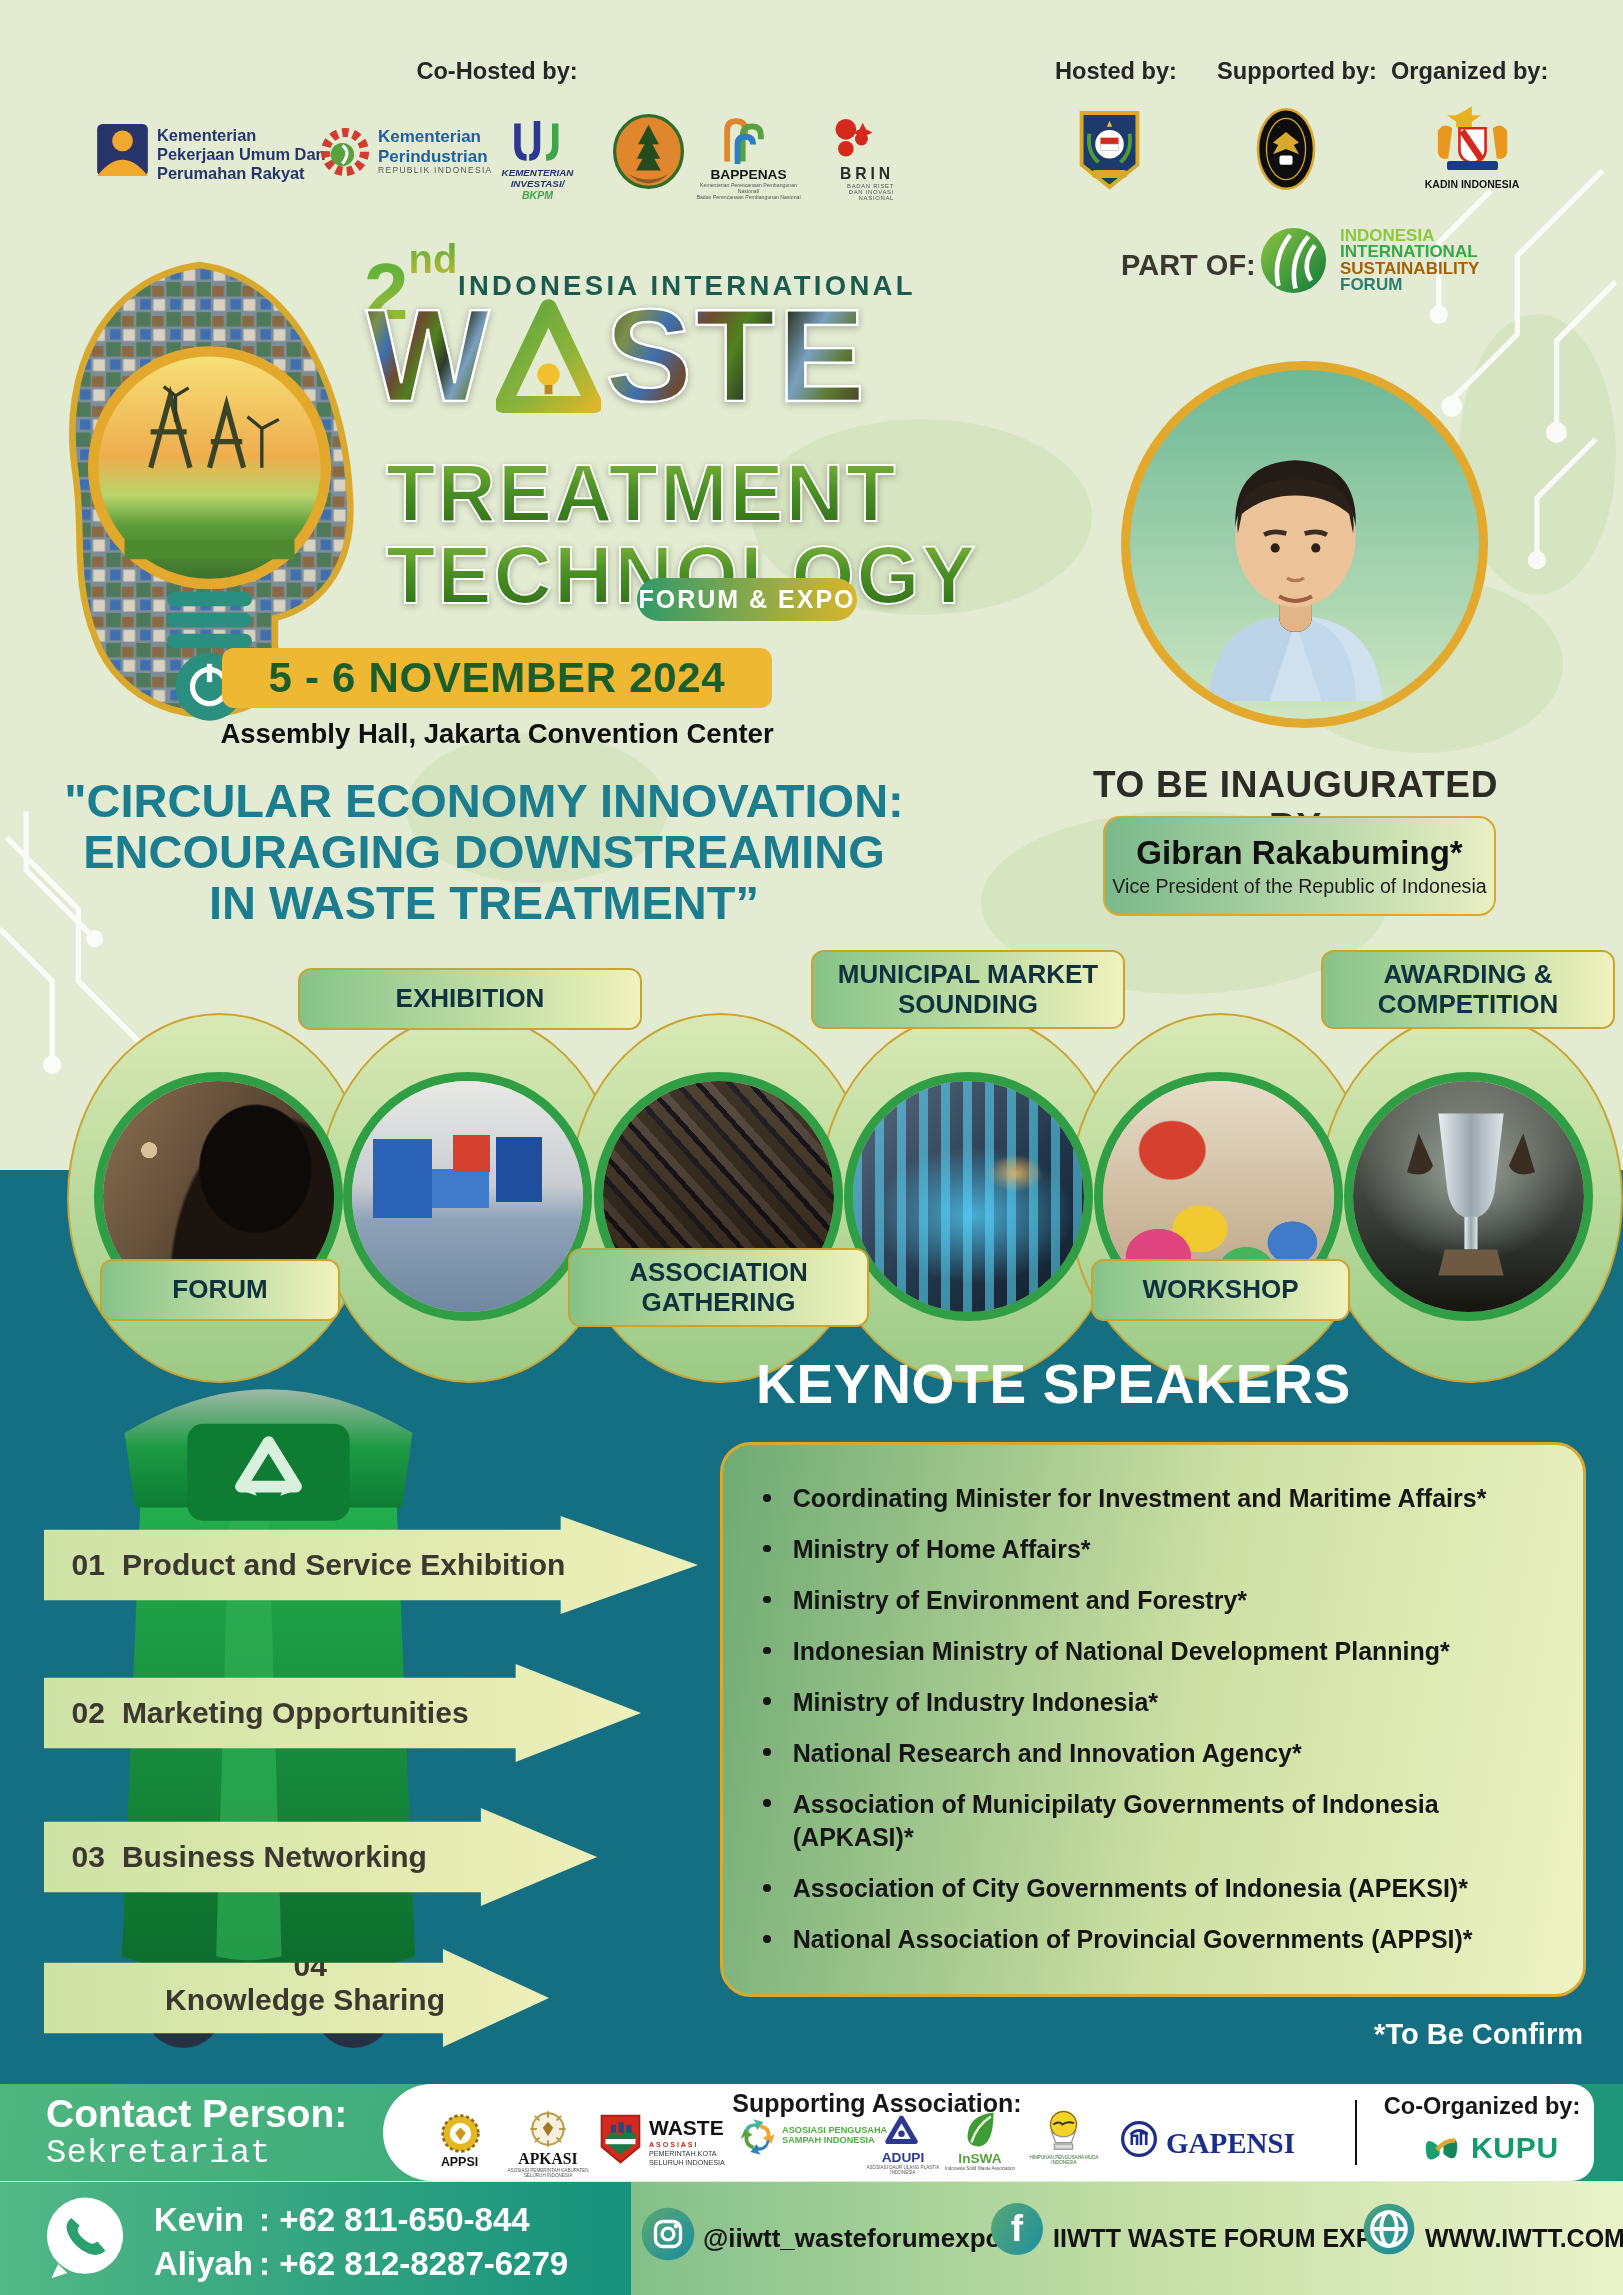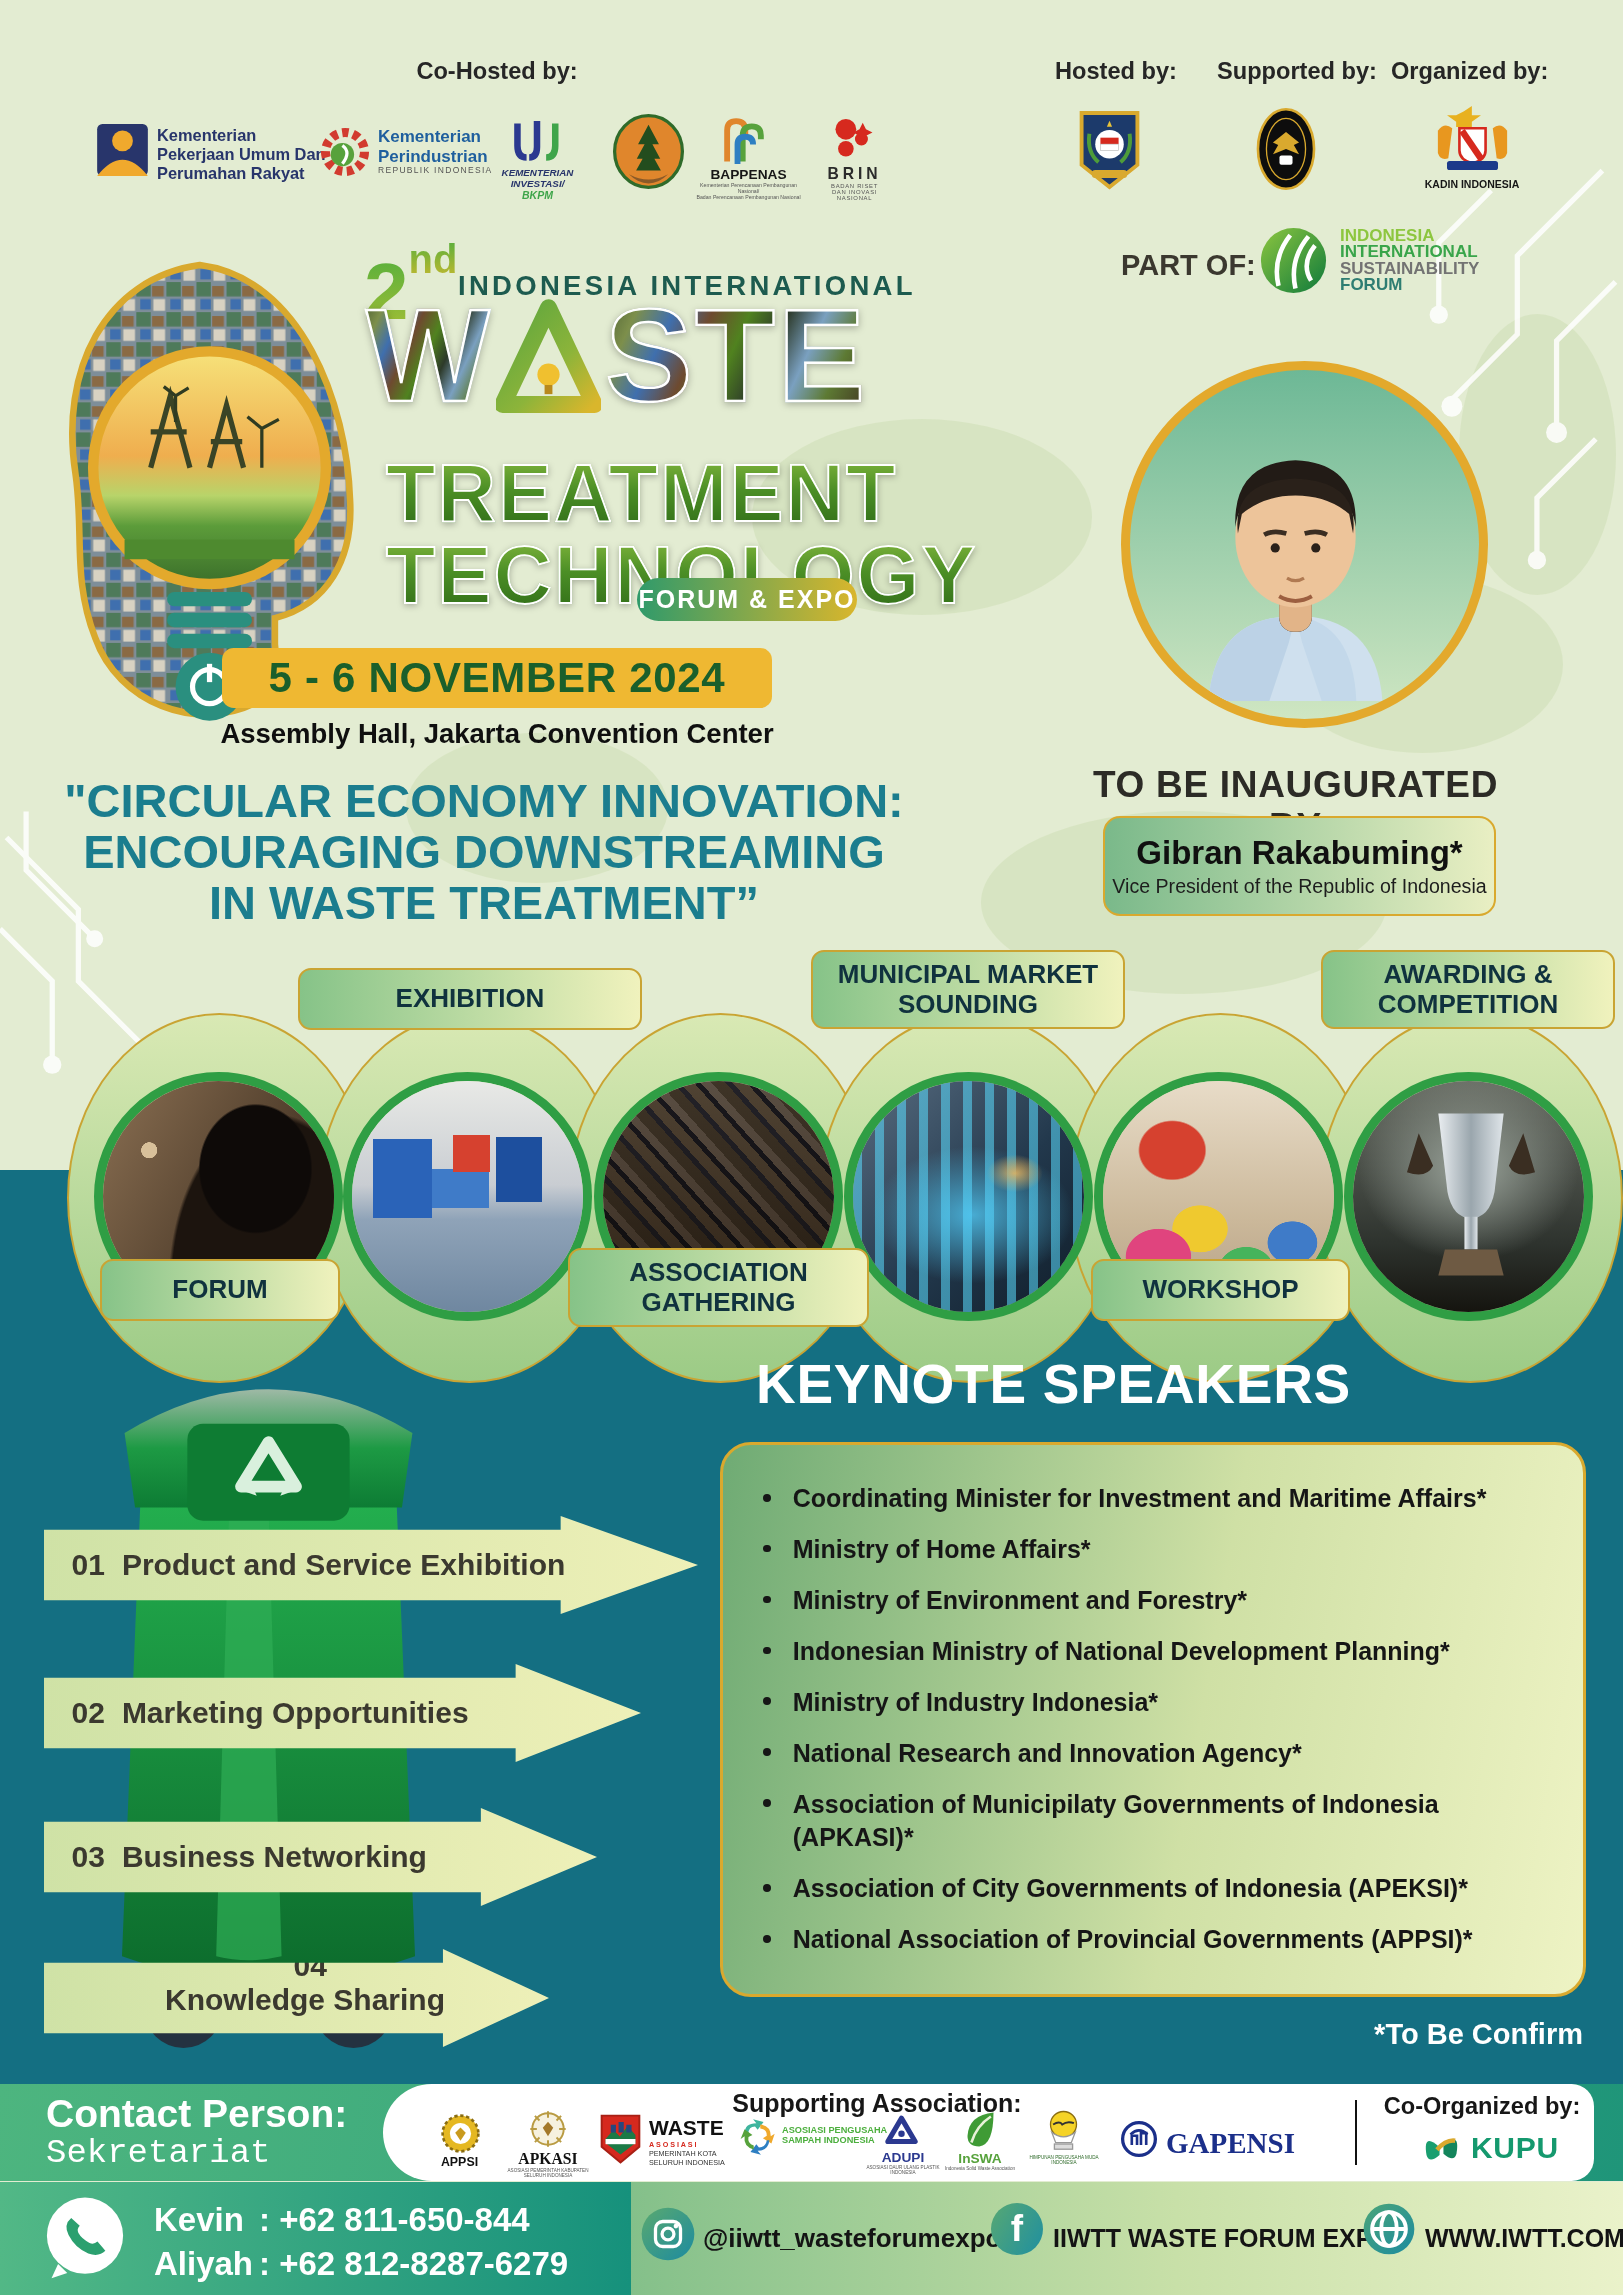--- a/index.html
+++ b/index.html
@@ -225,21 +225,21 @@
     <div class="tiny" style="font-size:5.2px;">Kementerian Perencanaan Pembangunan Nasional/</div>
     <div class="tiny" style="font-size:5.2px;">Badan Perencanaan Pembangunan Nasional</div>
   </div>
 
   <svg class="abs" style="left:829px;top:115px;" width="48" height="48" viewBox="0 0 74 74">
     <circle cx="26" cy="22" r="16" fill="#d6291e"></circle>
     <circle cx="26" cy="52" r="12" fill="#d6291e"></circle>
     <circle cx="50" cy="37" r="10" fill="#d6291e"></circle>
     <path d="M52 12 l5 10 10 5 -10 5 -5 10 -5 -10 -10 -5 10 -5 Z" fill="#d6291e"></path>
   </svg>
-  <div class="abs" style="left:815px;top:165px;width:79px;text-align:center;">
+  <div class="abs" style="left:815px;top:165px;width:79px;text-align:right;">
     <div style="font-size:15.7px;font-weight:700;letter-spacing:3.9px;color:#2b2b2b;">BRIN</div>
     <div class="tiny" style="font-size:5.9px;letter-spacing:0.7px;">BADAN RISET</div>
     <div class="tiny" style="font-size:5.9px;letter-spacing:0.7px;">DAN INOVASI NASIONAL</div>
   </div>
 
   <svg class="abs" style="left:1079px;top:110px;" width="61" height="80" viewBox="0 0 94 122">
     <path d="M4 4 h86 v80 l-43 34 -43 -34 Z" fill="#1c3a6b" stroke="#d9a92e" stroke-width="6"></path>
     <circle cx="47" cy="52" r="22" fill="#fff"></circle>
     <rect x="33" y="42" width="28" height="10" fill="#d6291e"></rect>
     <rect x="33" y="52" width="28" height="10" fill="#fff" stroke="#bbb"></rect>
@@ -343,21 +343,21 @@
       <stop offset="0" stop-color="#8dc63f"></stop>
           <stop offset="1" stop-color="#0e7a3c"></stop>
     </linearGradient>
       </defs>
     <circle cx="53" cy="53" r="50" fill="url(#isfg)"></circle>
     <path d="M30 92 Q20 50 48 14 M56 96 Q46 52 76 16 M80 84 Q64 58 86 30" stroke="#fff" stroke-width="7" fill="none"></path>
   </svg>
   <div class="abs" style="left:1340px;top:228px;">
     <div class="isf-line" style="color:#8dc63f;">INDONESIA</div>
     <div class="isf-line" style="color:#39a54a;">INTERNATIONAL</div>
-    <div class="isf-line" style="color:#737373;">SUSTAINABILITY</div>
+    <div class="isf-line" style="color:#a16207;">SUSTAINABILITY</div>
     <div class="isf-line" style="color:#2e7d72;">FORUM</div>
   </div>
 
   <div class="abs photo-ring" style="left:1121px;top:361px;">
     <svg width="331" height="331" viewBox="0 0 506 506">
       <path d="M120 506 q10 -130 133 -130 q123 0 133 130 Z" fill="#cfe0ee"></path>
       <path d="M120 506 q10 -130 133 -130 l-10 40 -30 90 Z" fill="#bcd2e6"></path>
       <path d="M253 376 l10 40 30 90 h53 q-5 -120 -93 -130Z" fill="#c3d8ea"></path>
       <rect x="228" y="330" width="50" height="70" rx="22" fill="#e2b astounding88"></rect>
       <rect x="228" y="330" width="50" height="70" rx="22" fill="#e2b488"></rect>

